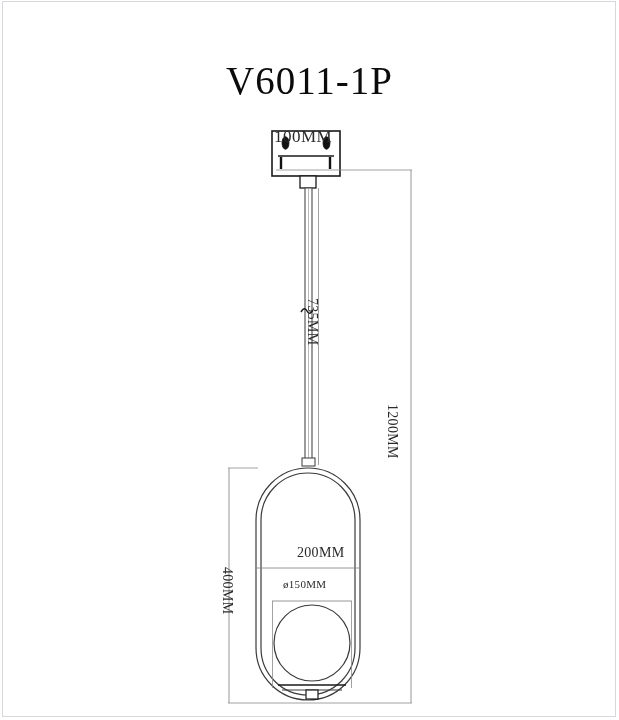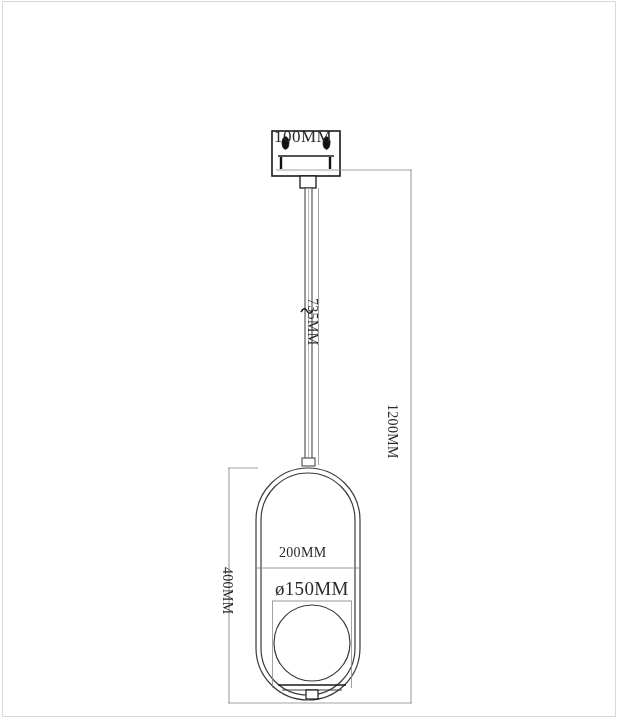--- a/index.html
+++ b/index.html
@@ -53,29 +53,29 @@
     white-space: nowrap;
   }
   #label-100mm {
     left: 274px;
     top: 112px;
     font-size: 17px;
     letter-spacing: 0.5px;
     margin-top: 15px;
   }
   #label-200mm {
-    left: 279px;
+    left: 297px;
     top: 545px;
     font-size: 14px;
     letter-spacing: 0.3px;
   }
   #label-150mm {
-    left: 275px;
+    left: 283px;
     top: 578px;
-    font-size: 19px;
+    font-size: 11px;
     letter-spacing: 0.3px;
   }
   #label-735mm {
     left: 320px;
     top: 298px;
     font-size: 14px;
     letter-spacing: 0.3px;
     transform: rotate(90deg);
     transform-origin: left top;
   }
@@ -96,20 +96,21 @@
     transform-origin: left top;
   }
 </style>
 </head>
 <body>
 
 <div id="page">
 
   <div id="page-border"></div>
 
+  <div id="drawing-title">V6011-1P</div>
 
   <svg class="svg-layer" width="619" height="720" viewBox="0 0 619 720">
 
     <g>
 
       <rect x="272" y="131" width="68" height="45" fill="#ffffff" stroke="#1a1a1a" stroke-width="1.6"></rect>
 
       <ellipse cx="285.5" cy="143" rx="3.4" ry="6.2" fill="#111111" stroke="#111111" stroke-width="1"></ellipse>
       <ellipse cx="326.5" cy="143" rx="3.4" ry="6.2" fill="#111111" stroke="#111111" stroke-width="1"></ellipse>
 

